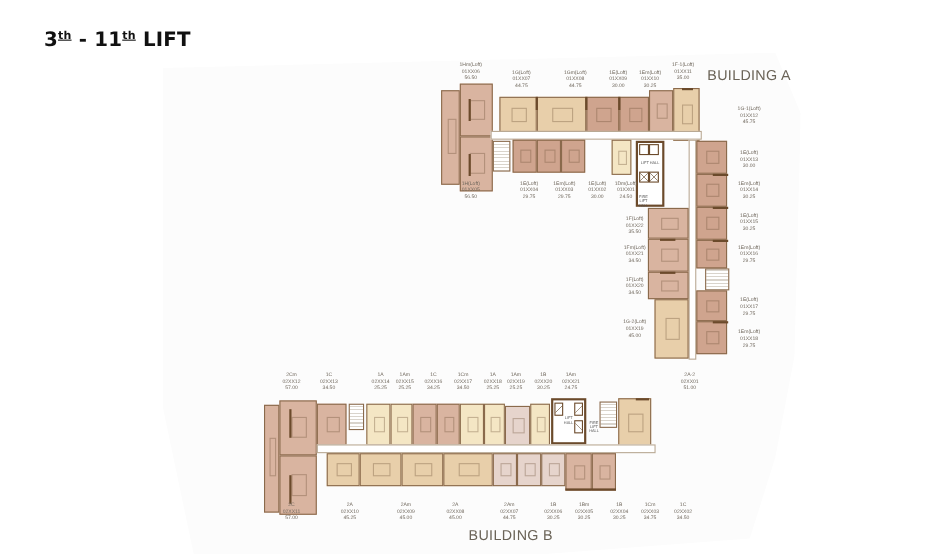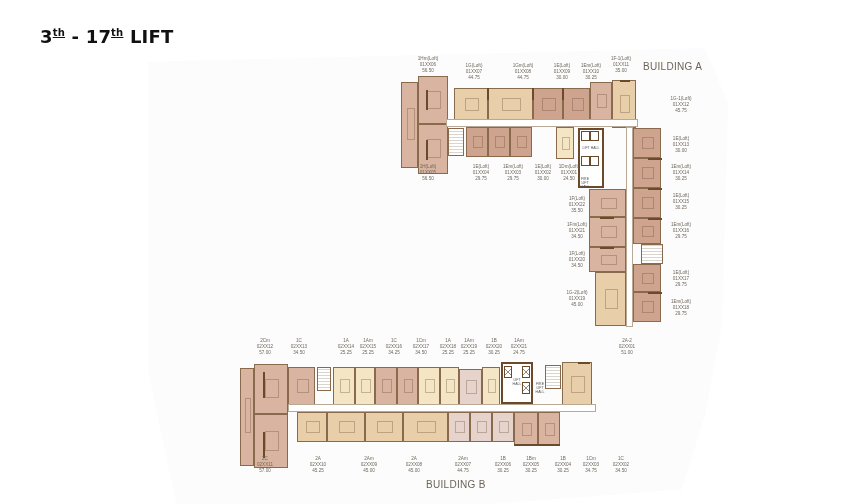--- a/index.html
+++ b/index.html
@@ -1,21 +1,21 @@
 <!DOCTYPE html>
 <html><head>
 <meta charset="utf-8">
 <style>
   html,body{margin:0;padding:0;background:#ffffff;}
   body{width:843px;height:504px;position:relative;overflow:hidden;font-family:"Liberation Sans",sans-serif;}
   .bg-shape{position:absolute;left:148px;top:48px;width:580px;height:460px;background:#fcfcfc;
     clip-path:polygon(0% 3%, 96% 0%, 100% 12%, 99% 60%, 96% 80%, 92% 96%, 50% 100%, 5% 100%, 0% 70%);}
   .title{position:absolute;left:40px;top:26px;font-family:"DejaVu Sans",sans-serif;font-weight:bold;font-size:18px;color:#111;letter-spacing:0.2px;}
   .title sup{font-size:10px;vertical-align:7px;text-decoration:underline;}
-  .bldg-label{position:absolute;font-size:10px;color:#6b6458;letter-spacing:0.3px;}
+  .bldg-label{position:absolute;font-size:13px;color:#6b6458;letter-spacing:0.3px;}
   .unit{position:absolute;box-sizing:border-box;border:1px solid #8a6a4c;}
   .unit::after{content:"";position:absolute;left:30%;top:30%;width:40%;height:35%;border:1px solid rgba(110,80,55,0.35);}
   .wall{position:absolute;background:#6b4a2b;}
   .corridor{position:absolute;background:#ffffff;border:1px solid #b9a994;box-sizing:border-box;}
   .core{position:absolute;background:#ffffff;border:2px solid #6b4a2b;box-sizing:border-box;}
   .lift{position:absolute;border:1px solid #6b4a2b;box-sizing:border-box;background:
      linear-gradient(45deg,transparent 48%,#9a8a78 49%,#9a8a78 51%,transparent 52%),
      linear-gradient(-45deg,transparent 48%,#9a8a78 49%,#9a8a78 51%,transparent 52%);}
   .stair{position:absolute;background:repeating-linear-gradient(0deg,#fff 0 2px,#d9d4cc 2px 3px);border:1px solid #8a6a4c;box-sizing:border-box;}
   .core-text{position:absolute;font-size:3.5px;color:#555;text-align:center;}
@@ -24,21 +24,21 @@
   .c-rose2{background:#cfa48e;}
   .c-tan{background:#e8cfaa;}
   .c-cream{background:#f4e6c4;}
   .c-pink{background:#e6d4cc;}
 </style>
 </head>
 <body>
 
 <div class="bg-shape"></div>
 
-<div class="title"><span>3</span><sup>th</sup><span> - </span><span>17</span><sup>th</sup><span> LIFT</span></div>
+<div class="title"><span>3</span><sup>th</sup><span> - </span><span>11</span><sup>th</sup><span> LIFT</span></div>
 
 <div>
   <div class="bldg-label" style="left:643px;top:61px;">BUILDING A</div>
 
   <div class="unit c-rose" style="left:401px;top:82px;width:17px;height:86px;"></div>
   <div class="unit c-rose" style="left:418px;top:76px;width:30px;height:48px;"></div>
   <div class="unit c-rose" style="left:418px;top:124px;width:30px;height:50px;"></div>
   <div class="wall" style="left:426px;top:90px;width:2px;height:20px;"></div>
   <div class="wall" style="left:426px;top:140px;width:2px;height:20px;"></div>
 

